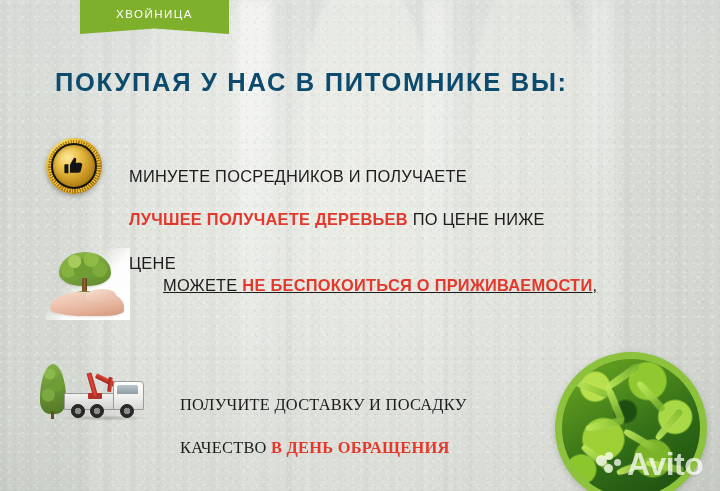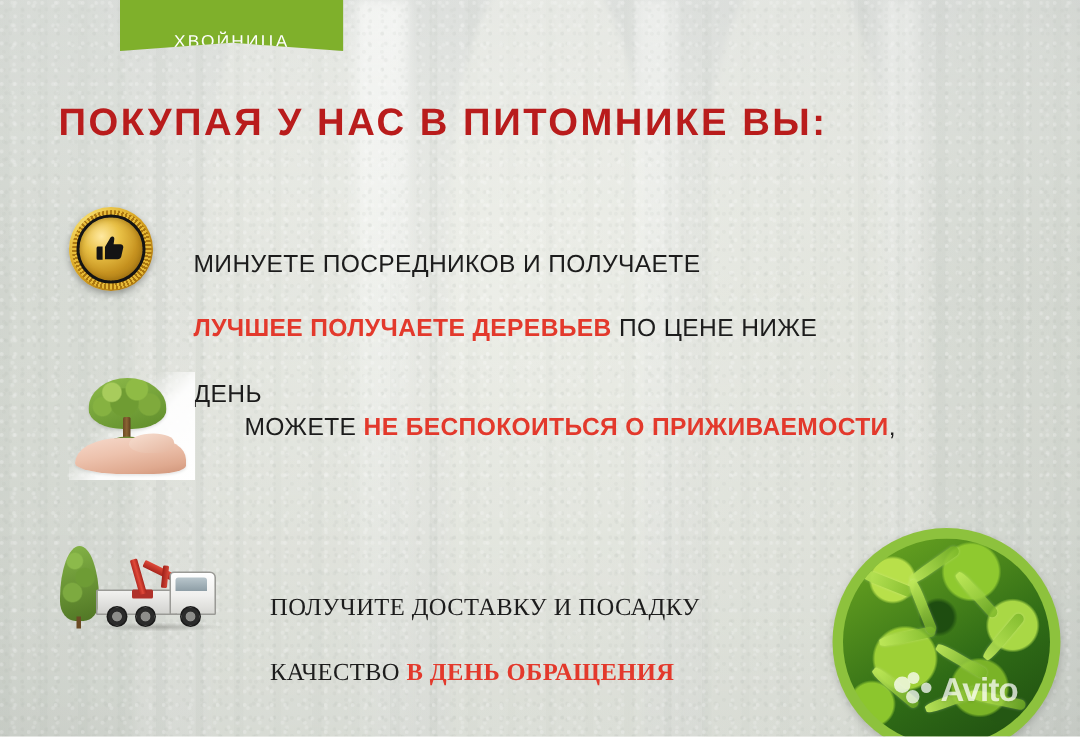--- a/index.html
+++ b/index.html
@@ -86,42 +86,42 @@
   
   .ribbon {
     position: absolute;
     left: 80px;
     top: 0;
     width: 149px;
     height: 34px;
     background: #7fb02b;
     clip-path: polygon(0 0, 100% 0, 100% 100%, 50% 84%, 0 100%);
     display: flex;
-    align-items: flex-end;
+    align-items: flex-start;
     justify-content: center;
     box-shadow: 0 1px 3px rgba(0,0,0,.12);
   }
   .ribbon-label {
     color: #ffffff;
     font-size: 11.5px;
     letter-spacing: 1.5px;
     font-weight: 400;
     line-height: 1;
     padding-top: 9px;
     white-space: nowrap;
   }
 
   
   .headline {
     position: absolute;
-    left: 39px;
+    left: 55px;
     top: 70px;
     font-size: 25.5px;
     font-weight: bold;
-    color: #b91c1c;
+    color: #0c4a6e;
     letter-spacing: 1.7px;
     line-height: 1;
     white-space: nowrap;
   }
 
   
   .row {
     position: absolute;
     display: flex;
     align-items: flex-start;
@@ -135,21 +135,21 @@
     flex: 0 0 auto;
   }
   .row-text {
     font-size: 16.4px;
     color: #1c1c1c;
     line-height: 1.33;
     letter-spacing: .25px;
     white-space: pre-line;
   }
   .row-1 .row-text { margin-left: 27px; margin-top: 6px; width: 470px; }
-  .row-2 .row-text { margin-left: 33px; margin-top: 5px; width: 500px; }
+  .row-2 .row-text { margin-left: 33px; margin-top: 5px; width: 500px; text-decoration: underline; }
   .row-3 .row-text { margin-left: 30px; margin-top: 14px; width: 400px; font-family: Liberation Serif, serif; }
   .hl {
     color: #e3392c;
     font-weight: bold;
   }
 
   
   .medal {
     width: 56px; height: 56px;
     border-radius: 50%;
@@ -377,21 +377,21 @@
   .wm-dot {
     position: absolute;
     border-radius: 50%;
     background: rgba(255,255,255,.92);
   }
   .wm-d1 { width: 11px; height: 11px; left: 0;    top: 3px; }
   .wm-d2 { width: 8px;  height: 8px;  left: 9px;  top: 0; }
   .wm-d3 { width: 9px;  height: 9px;  left: 8px;  top: 12px; }
   .wm-d4 { width: 7px;  height: 7px;  left: 18px; top: 7px; }
   .wm-text {
-    font-size: 22px;
+    font-size: 32px;
     font-weight: bold;
     color: rgba(255,255,255,.92);
     letter-spacing: -0.5px;
     line-height: 1;
     text-shadow: 0 1px 2px rgba(0,0,0,.10);
   }
 </style>
 </head>
 <body>
 
@@ -428,21 +428,21 @@
         <div class="medal-inner">
           <svg class="thumb-svg" viewBox="0 0 24 24">
             <path fill="#141414" d="M2.6 10.2h3.3v9.6H2.6a1.1 1.1 0 0 1-1.1-1.1v-7.4c0-.6.5-1.1 1.1-1.1zM7.6 10.6l3.6-6.2c.5-.9 1-1.6 1.9-1.5 1 .1 1.4.9 1.3 2l-.5 3.6h4.9c1.4 0 2.4 1.2 2.1 2.5l-1.4 6.2c-.3 1.3-1.4 2.2-2.7 2.2H7.6V10.6z"></path>
           </svg>
         </div>
       </div>
     </div>
     <div class="row-text">
       <span>МИНУЕТЕ ПОСРЕДНИКОВ И ПОЛУЧАЕТЕ</span><br>
       <span class="hl">ЛУЧШЕЕ ПОЛУЧАЕТЕ ДЕРЕВЬЕВ</span><span> ПО ЦЕНЕ НИЖЕ</span><br>
-      <span>ДЕНЬ</span>
+      <span>ЦЕНЕ</span>
     </div>
   </div>
 
   <div class="row row-2">
     <div class="icon-box">
       <div class="hand-tree">
         <div class="ht-canopy"></div>
         <div class="ht-trunk"></div>
         <div class="ht-soil"></div>
         <div class="ht-palm"></div>

